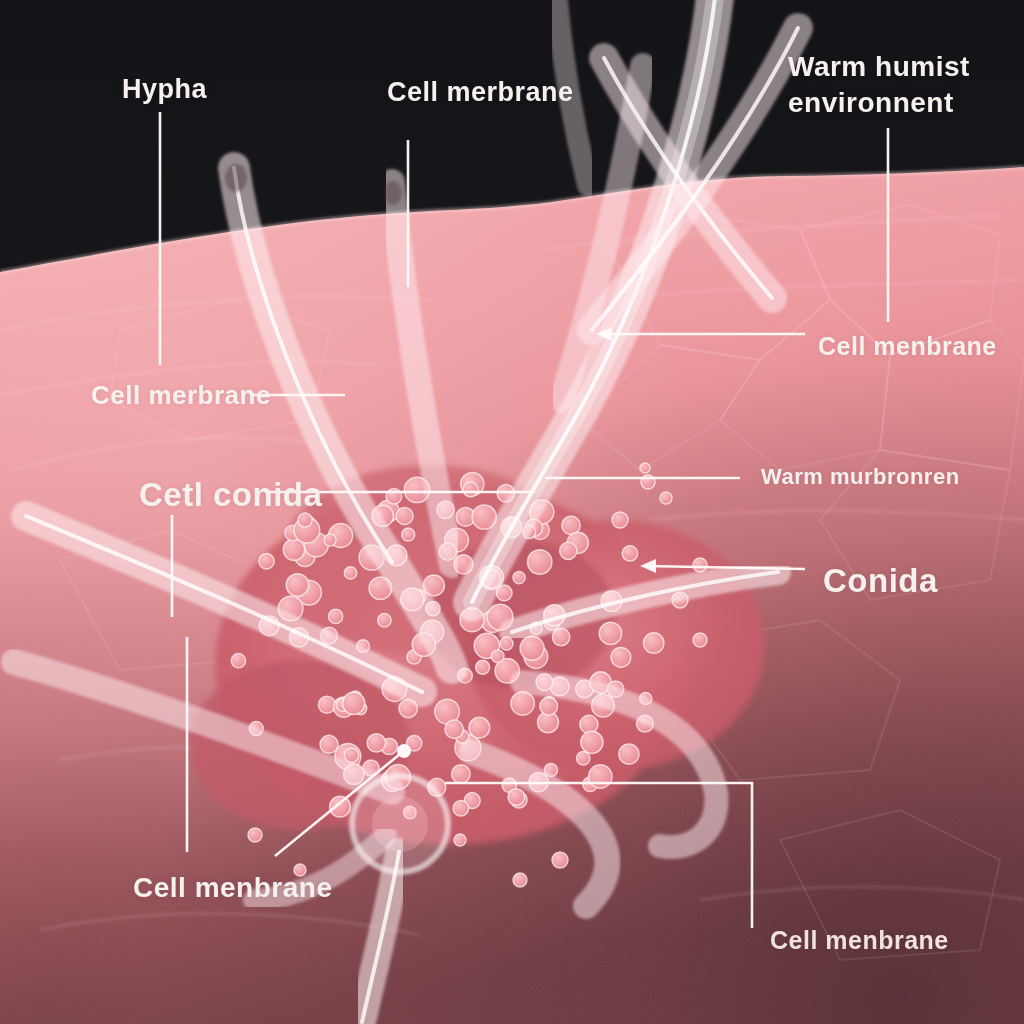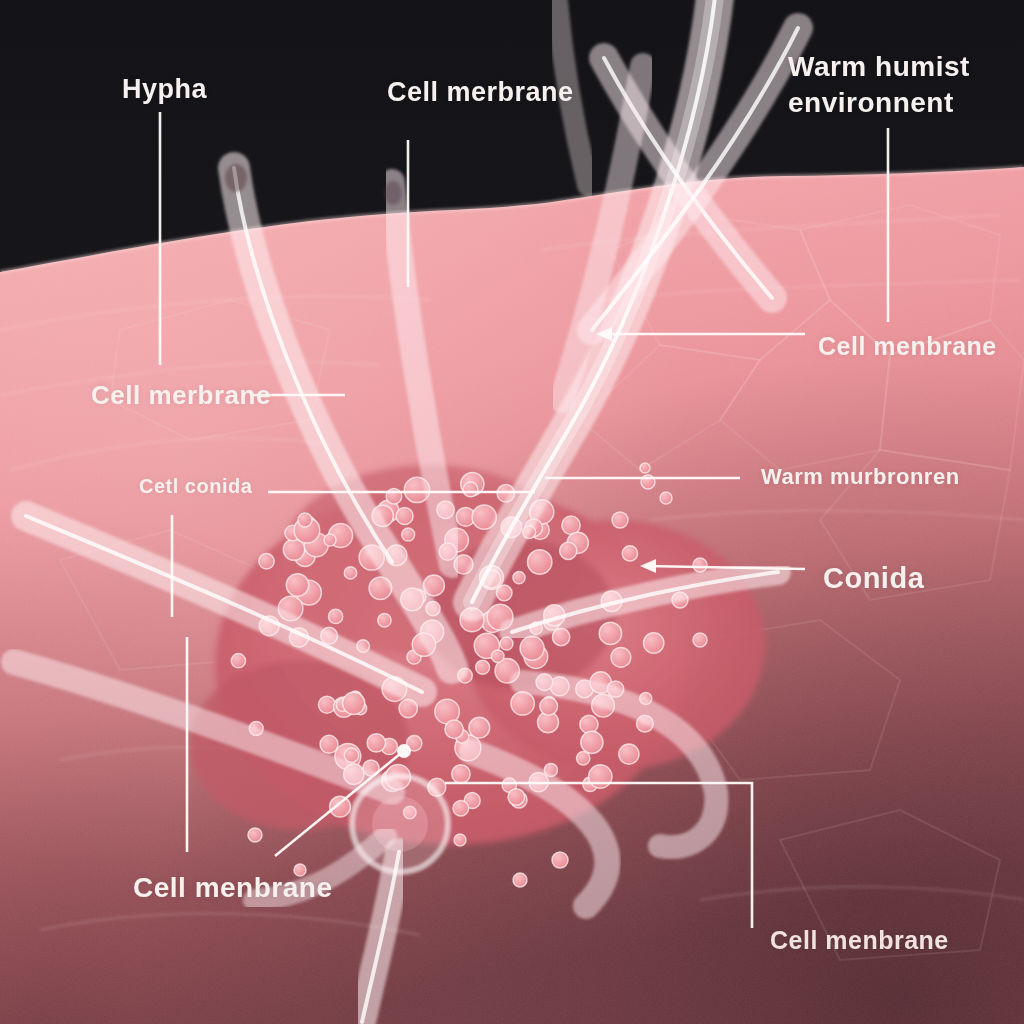--- a/index.html
+++ b/index.html
@@ -17,23 +17,23 @@
     white-space:pre-line;
     text-shadow:0 0 6px rgba(0,0,0,0.08);
     line-height:1.28;
     user-select:none;
   }
   .lbl-hypha            {left:122px;top:72px;font-size:27px;}
   .lbl-cm-top           {left:387px;top:75px;font-size:27px;}
   .lbl-warm-env         {left:788px;top:49px;font-size:28px;}
   .lbl-cm-right         {left:818px;top:330px;font-size:25px;}
   .lbl-cm-left          {left:91px;top:379px;font-size:26px;}
-  .lbl-cetl-conida      {left:139px;top:474px;font-size:20px;}
+  .lbl-cetl-conida      {left:139px;top:474px;font-size:33px;}
   .lbl-warm-murbronren  {left:761px;top:463px;font-size:22px;}
-  .lbl-conida           {left:823px;top:560px;font-size:29px;}
+  .lbl-conida           {left:823px;top:560px;font-size:33px;}
   .lbl-cm-bottom-left   {left:133px;top:870px;font-size:28px;}
   .lbl-cm-bottom-right  {left:770px;top:924px;font-size:25px;color:#efe2df;}
 </style>
 </head>
 <body>
 
 <div class="stage">
 
   <svg width="1024" height="1024" viewBox="0 0 1024 1024">
     <defs>

